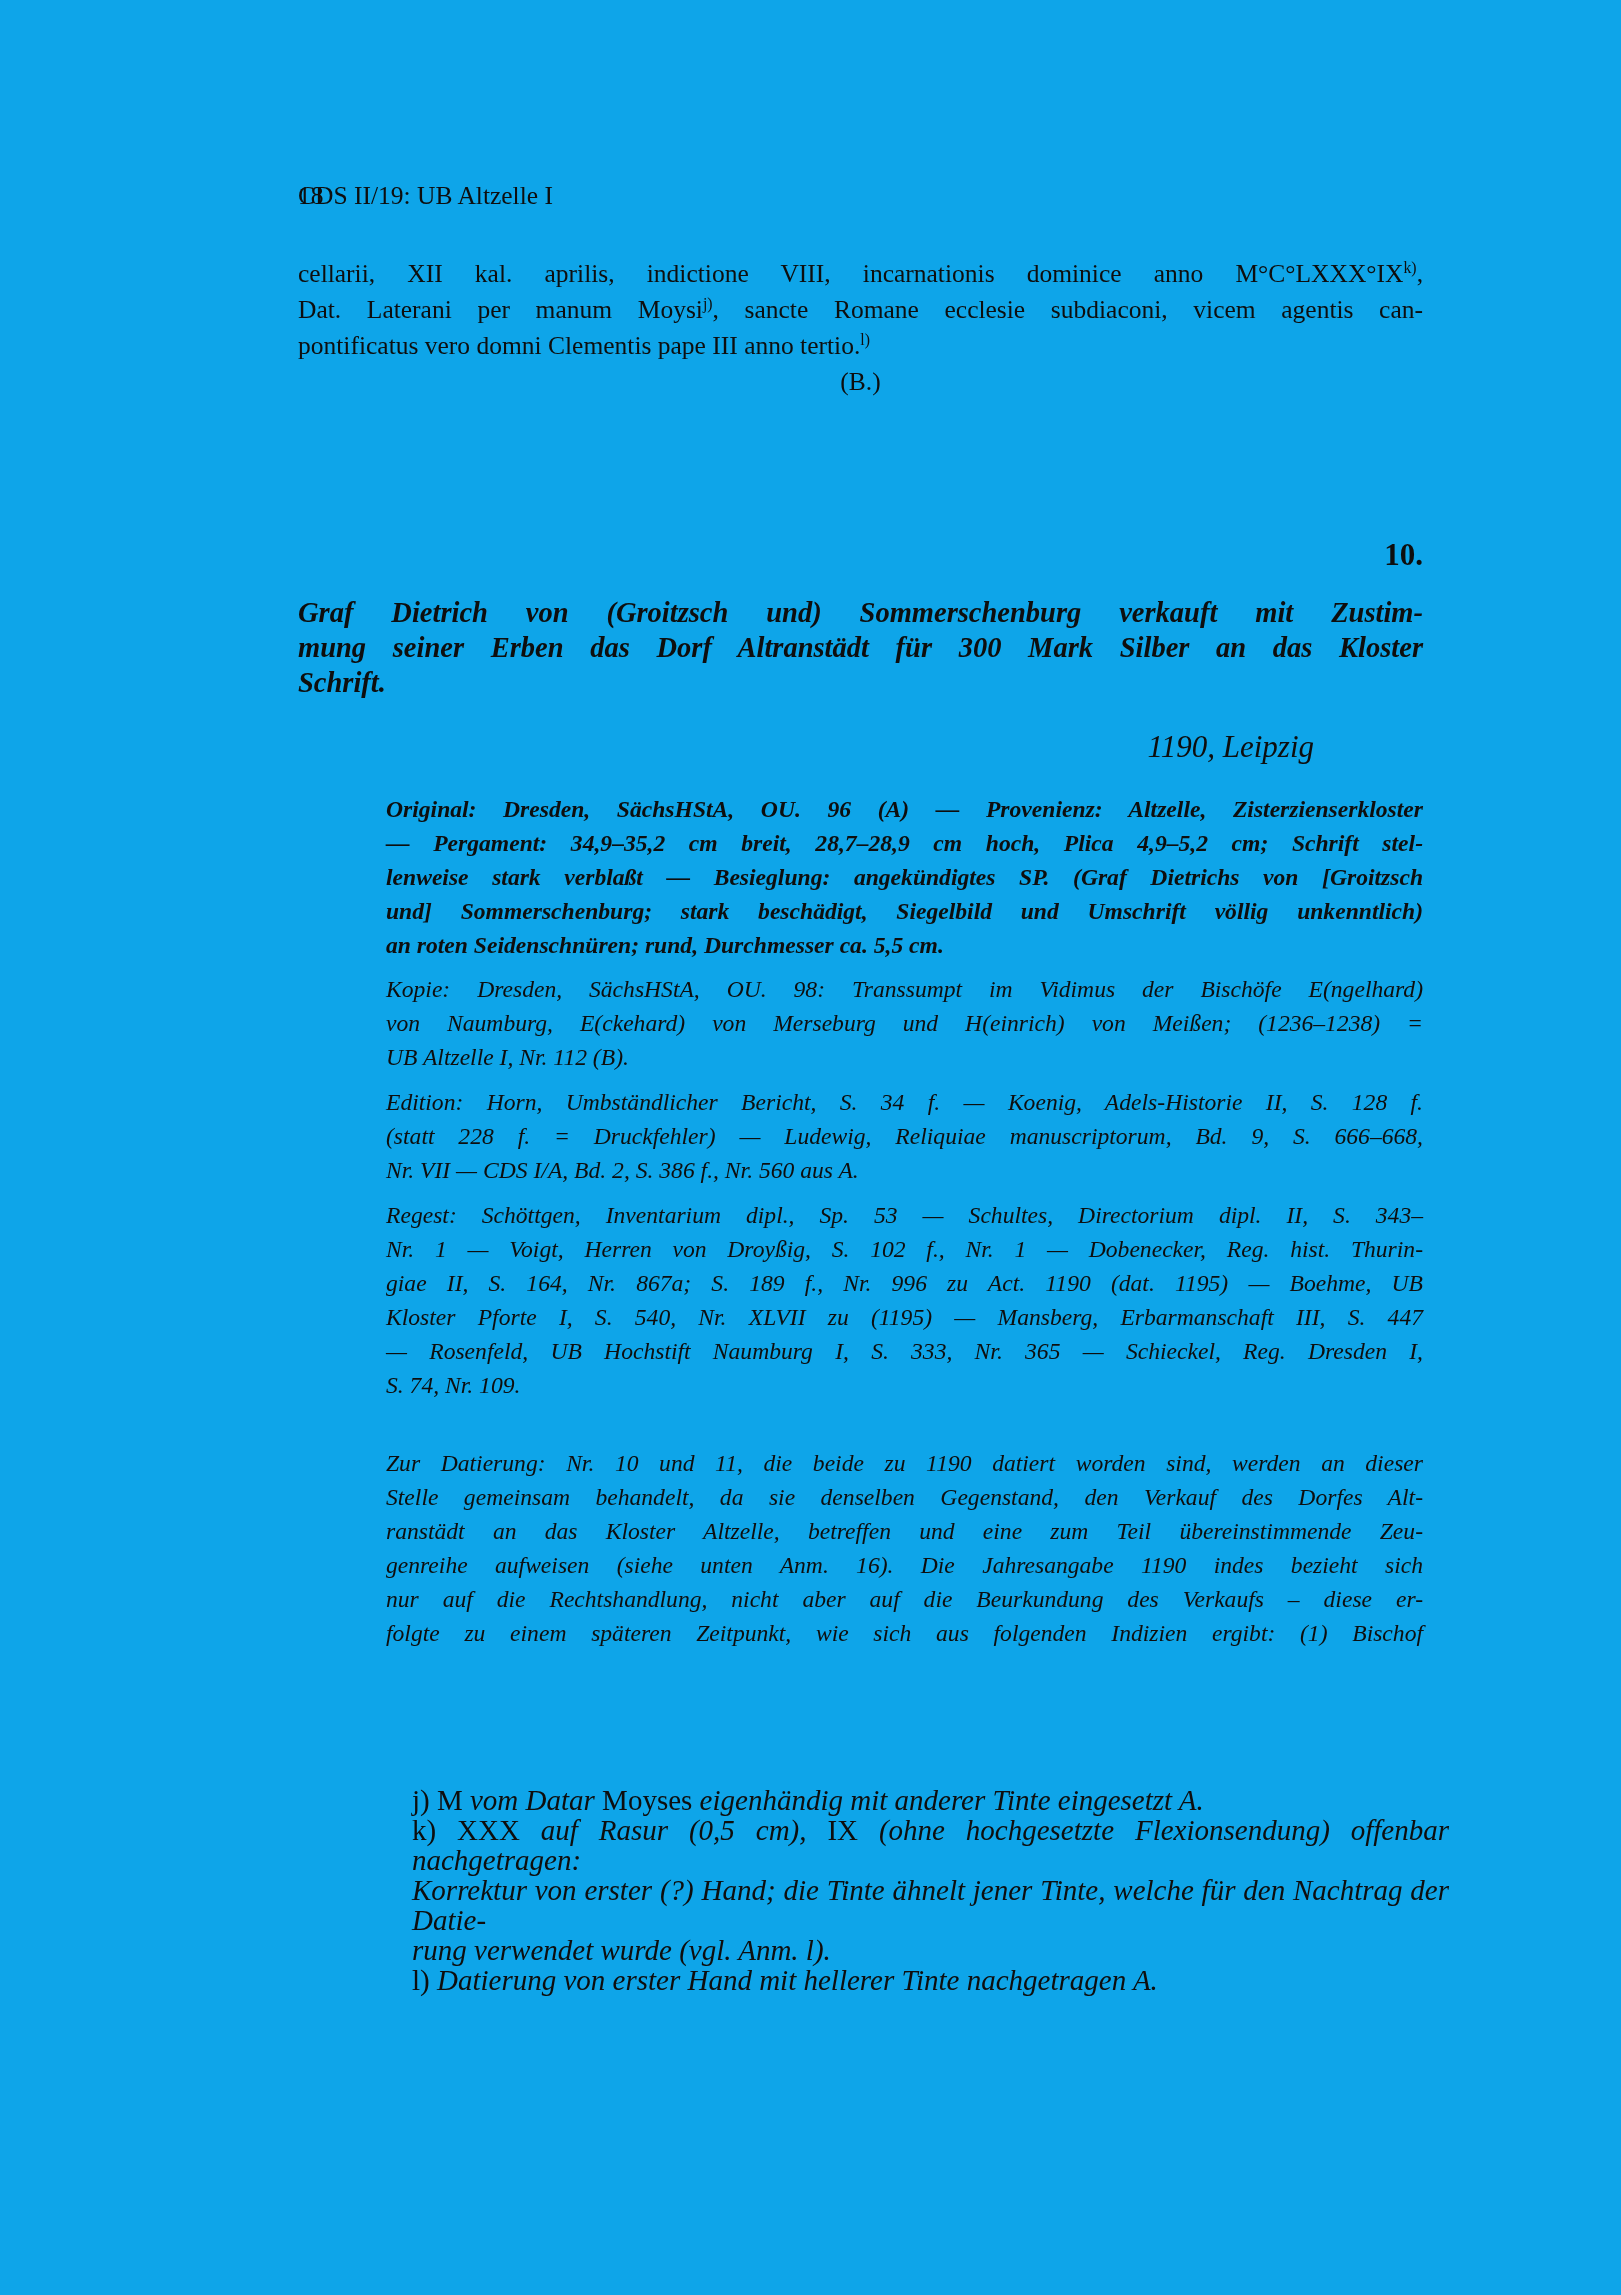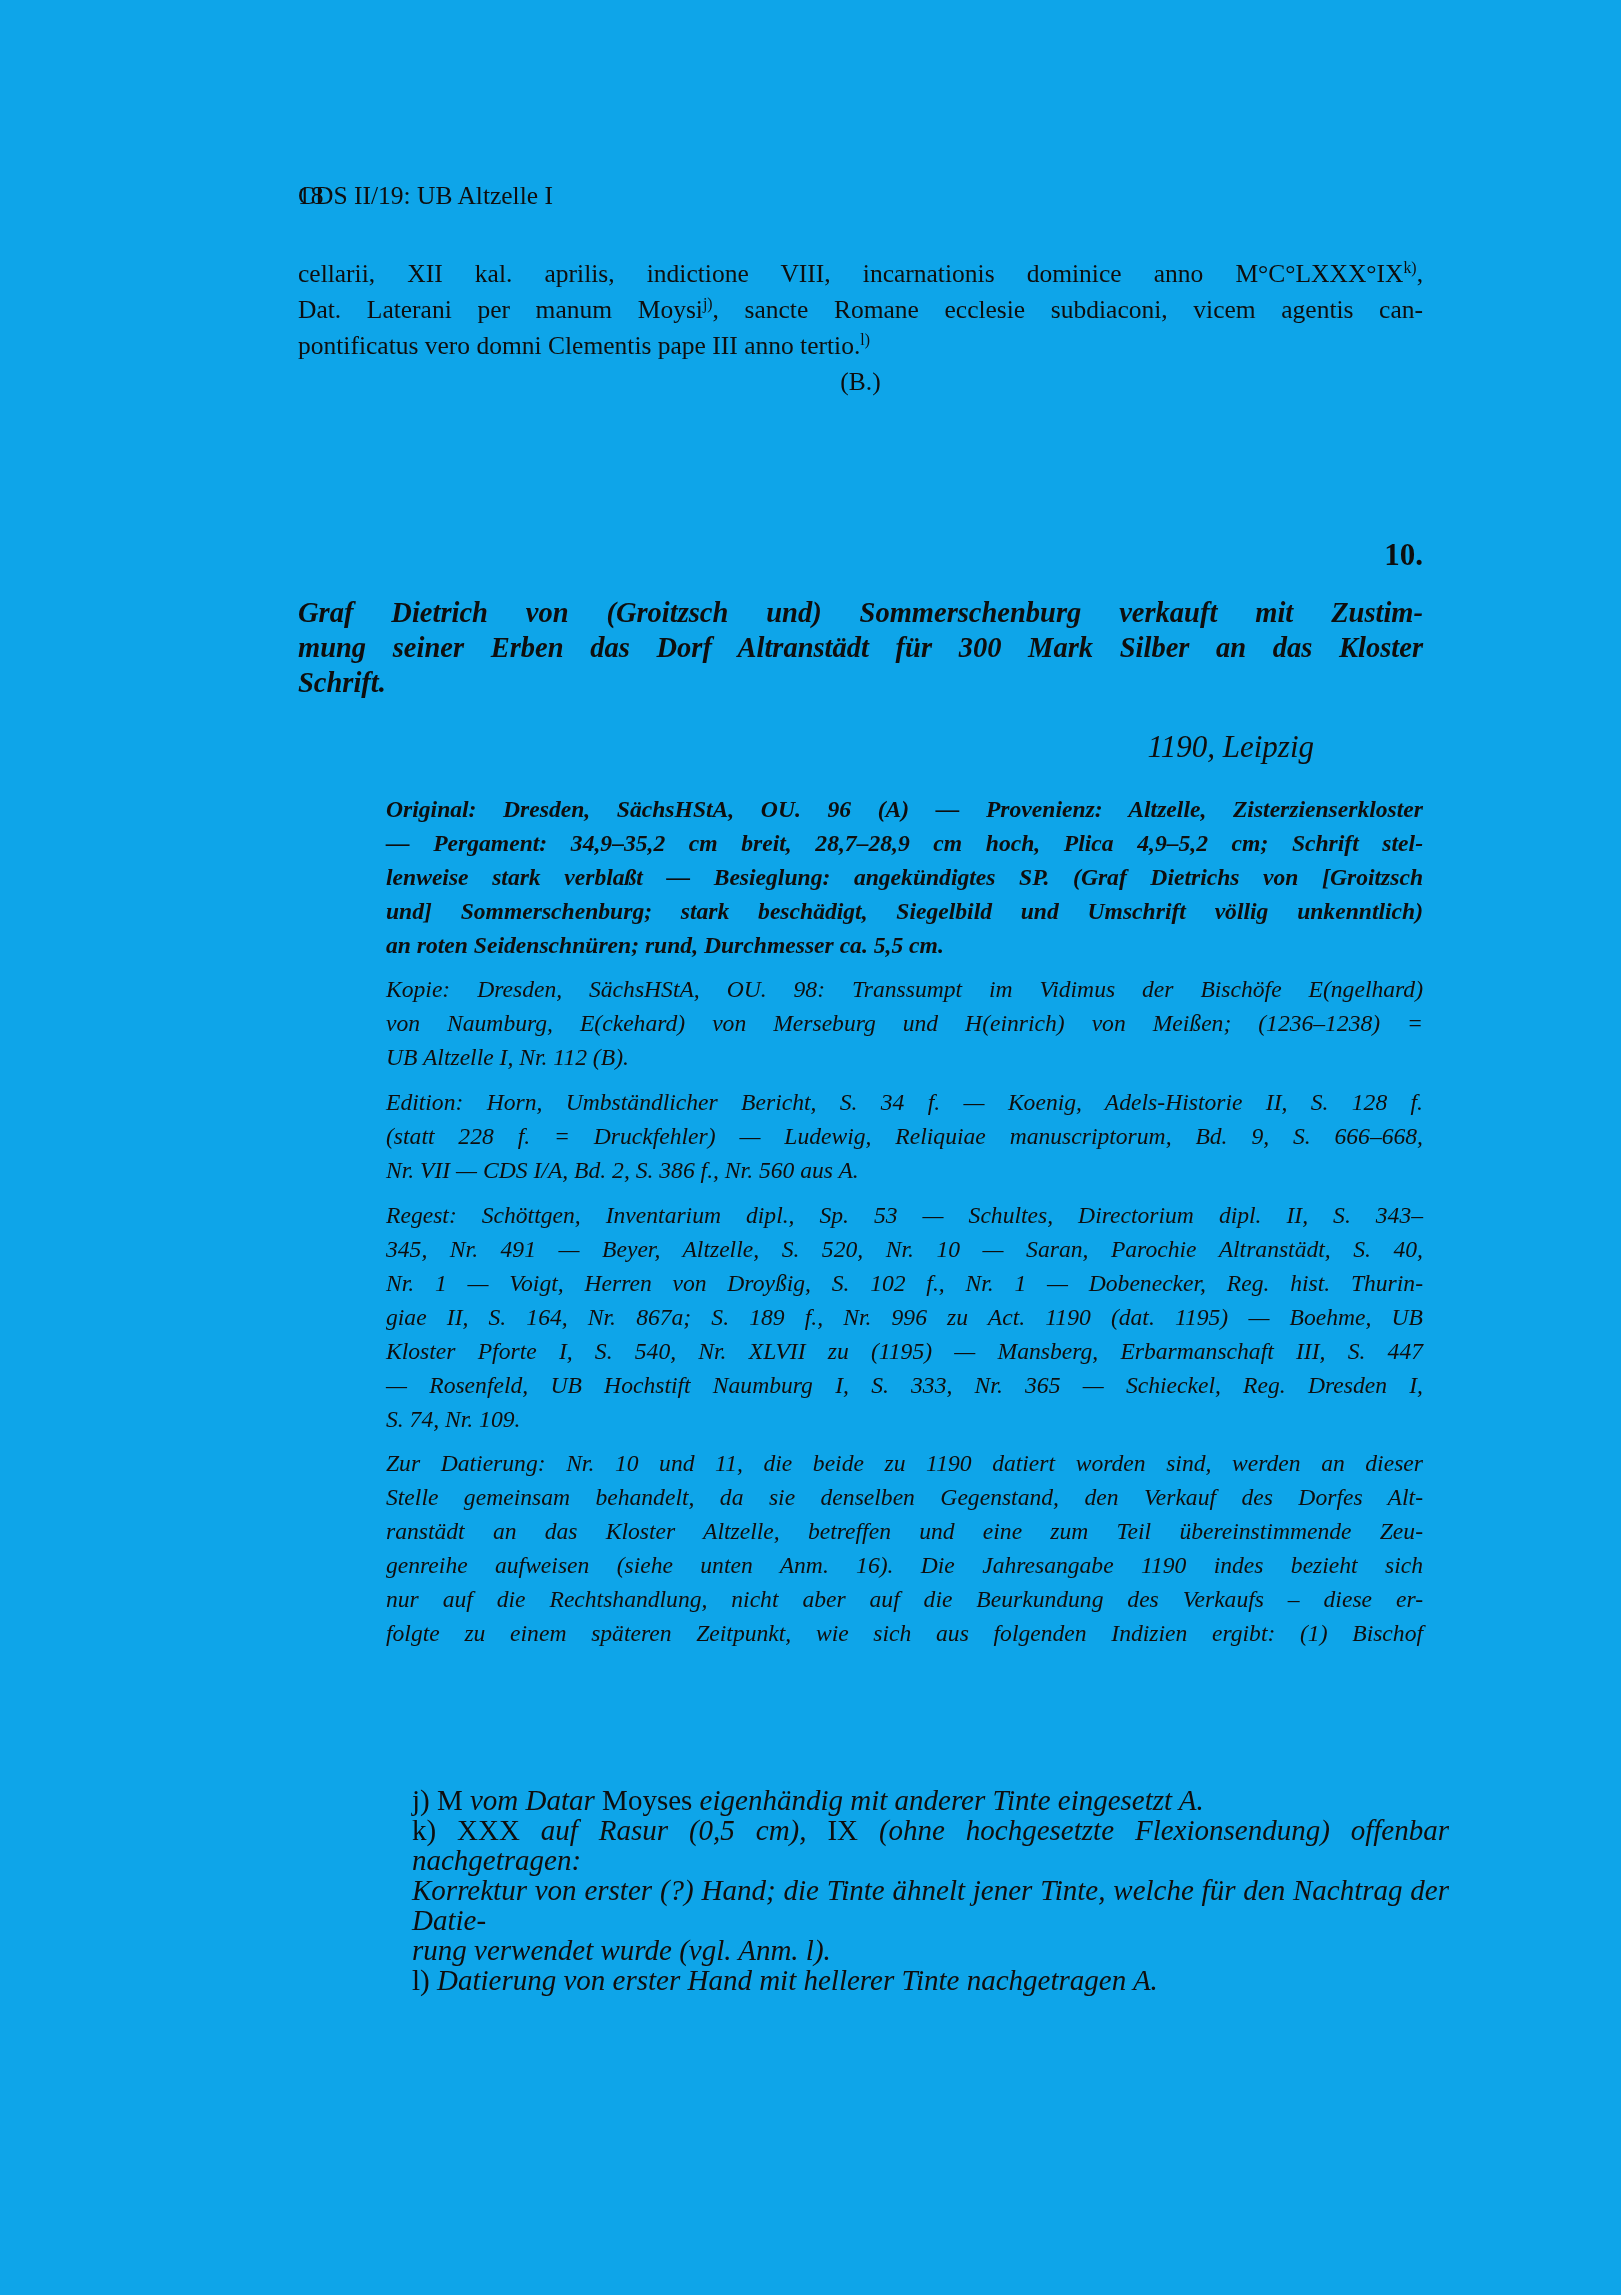--- a/index.html
+++ b/index.html
@@ -167,21 +167,20 @@
     </div>
 
   <div class="apparatus-block app-edition">
       <div class="tline"><span>Edition: Horn, Umbständlicher Bericht, S. 34 f. — Koenig, Adels-Historie II, S. 128 f.</span></div>
       <div class="tline"><span>(statt 228 f. = Druckfehler) — Ludewig, Reliquiae manuscriptorum, Bd. 9, S. 666–668,</span></div>
       <div class="tline tline-last"><span>Nr. VII — CDS I/A, Bd. 2, S. 386 f., Nr. 560 aus A.</span></div>
     </div>
 
   <div class="apparatus-block app-regest">
       <div class="tline"><span>Regest: Schöttgen, Inventarium dipl., Sp. 53 — Schultes, Directorium dipl. II, S. 343–</span></div>
-      <div class="tline"><span>345, Nr. 491 — Beyer, Altzelle, S. 520, Nr. 10 — Saran, Parochie Altranstädt, S. 40,</span></div>
       <div class="tline"><span>Nr. 1 — Voigt, Herren von Droyßig, S. 102 f., Nr. 1 — Dobenecker, Reg. hist. Thurin-</span></div>
       <div class="tline"><span>giae II, S. 164, Nr. 867a; S. 189 f., Nr. 996 zu Act. 1190 (dat. 1195) — Boehme, UB</span></div>
       <div class="tline"><span>Kloster Pforte I, S. 540, Nr. XLVII zu (1195) — Mansberg, Erbarmanschaft III, S. 447</span></div>
       <div class="tline"><span>— Rosenfeld, UB Hochstift Naumburg I, S. 333, Nr. 365 — Schieckel, Reg. Dresden I,</span></div>
       <div class="tline tline-last"><span>S. 74, Nr. 109.</span></div>
     </div>
 
   <div class="apparatus-block app-zur-datierung">
       <div class="tline"><span>Zur Datierung: Nr. 10 und 11, die beide zu 1190 datiert worden sind, werden an dieser</span></div>
       <div class="tline"><span>Stelle gemeinsam behandelt, da sie denselben Gegenstand, den Verkauf des Dorfes Alt-</span></div>

